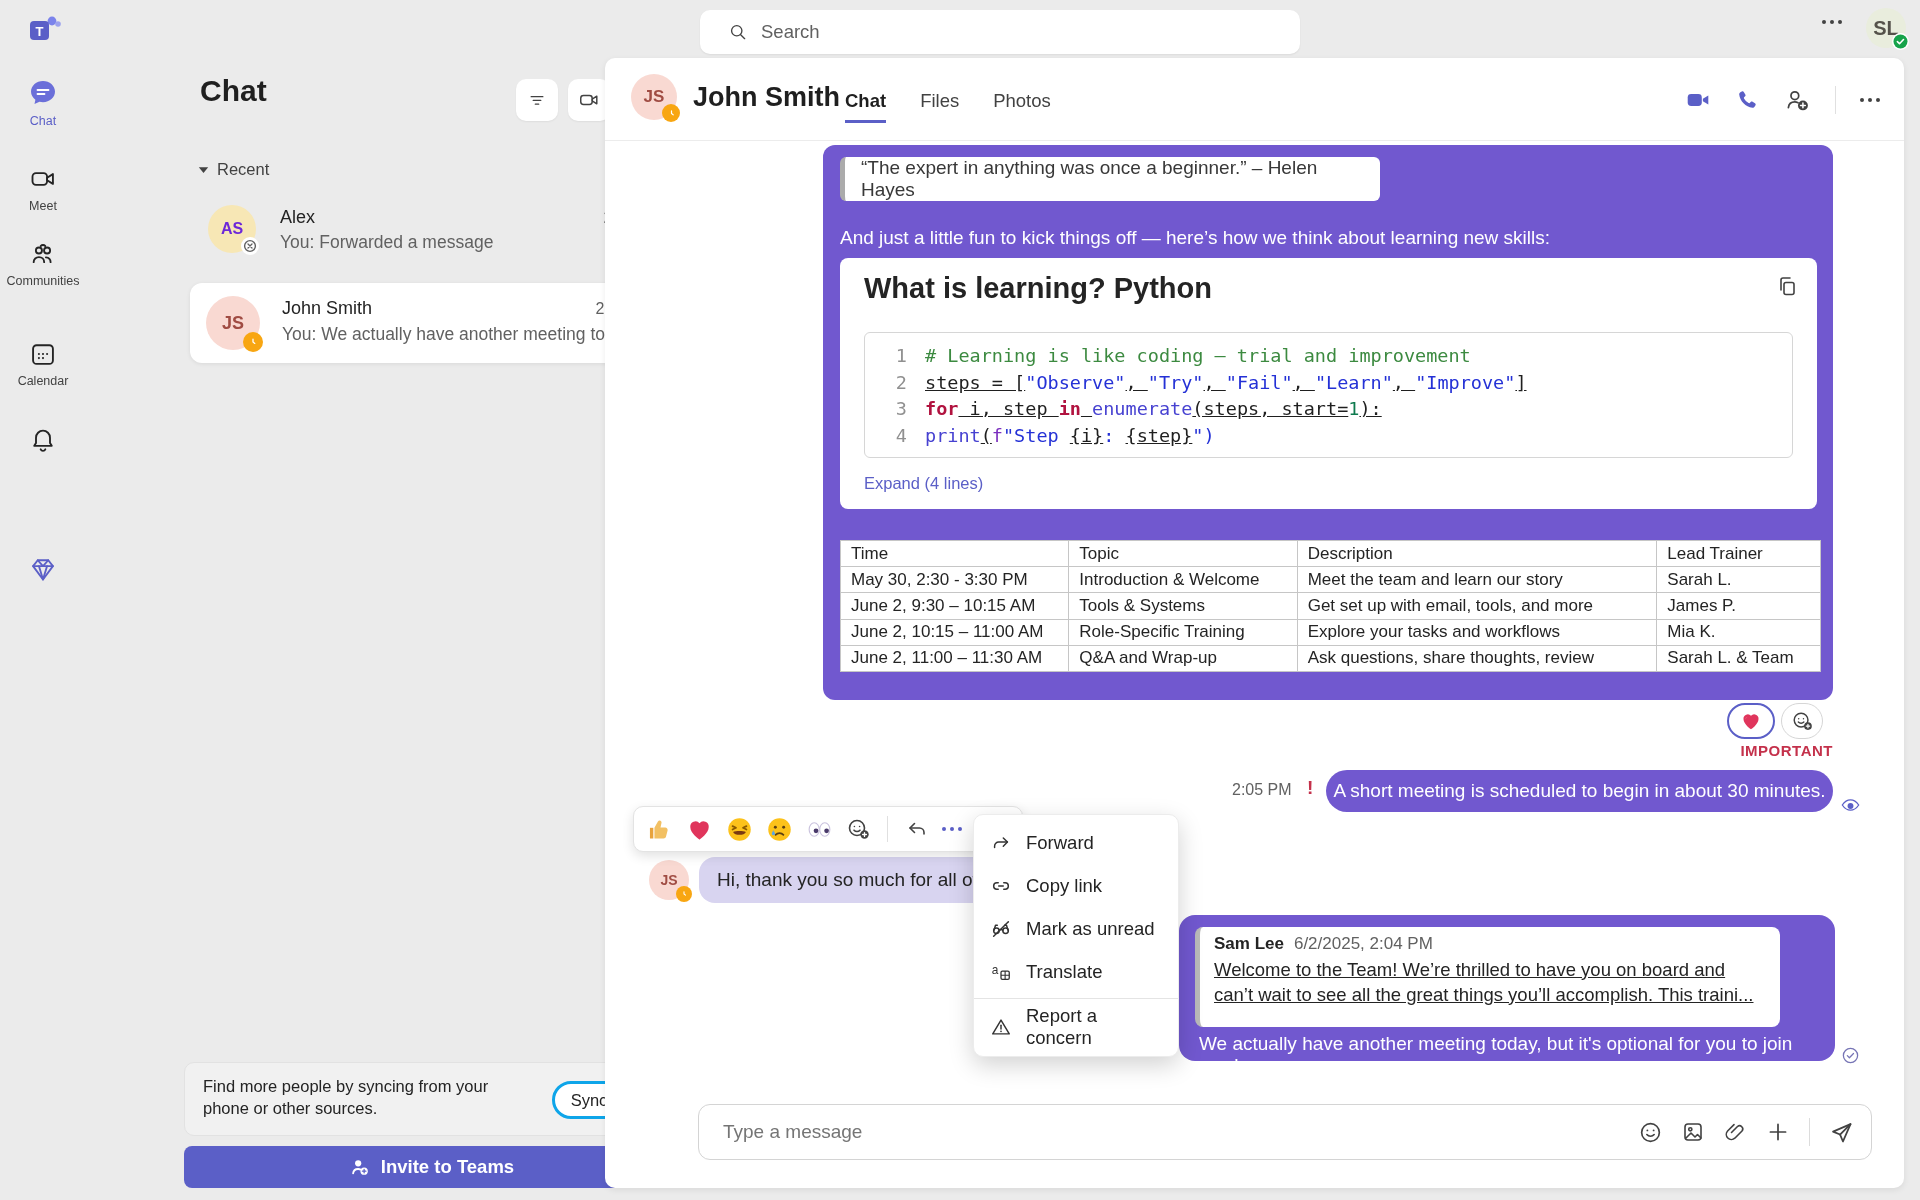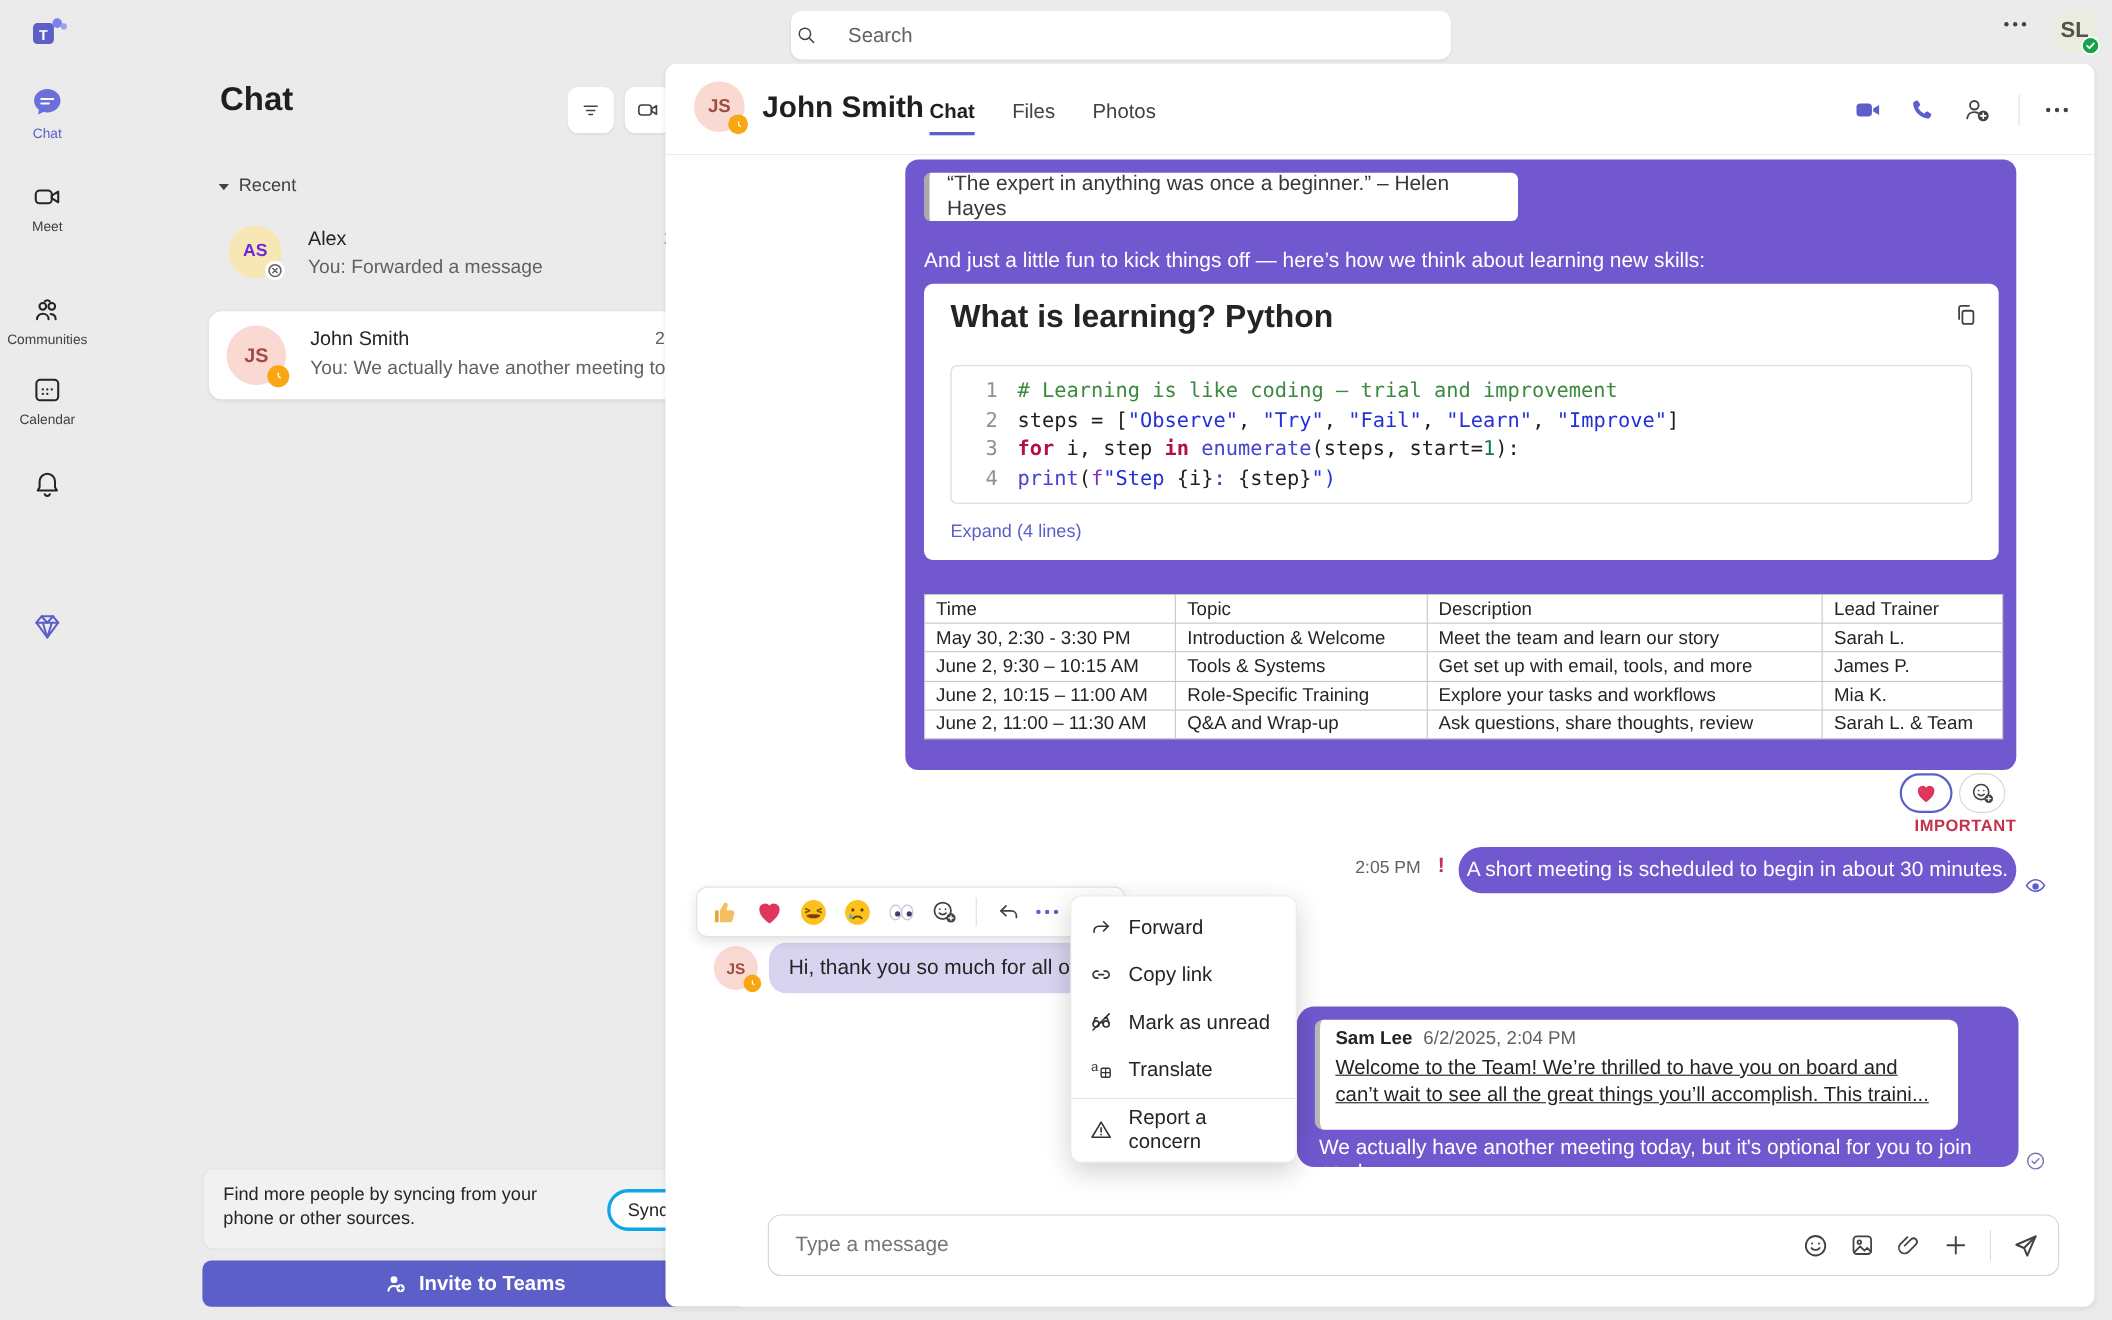--- a/index.html
+++ b/index.html
@@ -30,21 +30,21 @@
   .row-prev { font-size:17.5px; color:#616161; white-space:nowrap; overflow:hidden; }
   .row-time { font-size:16px; color:#616161; }
   .sel-card { position:absolute; left:104px; top:283px; width:481px; height:80px; background:#fff; border-radius:12px; box-shadow:0 1px 4px rgba(0,0,0,.08); cursor:pointer; }
   .sync-card { position:absolute; left:98px; top:1062px; width:495px; height:74px; background:#f1f1f1; border:1px solid #e2e2e2; border-radius:10px; }
   .sync-text { position:absolute; left:18px; top:12px; width:300px; font-size:16.5px; line-height:22px; color:#242424; }
   .sync-btn { position:absolute; right:52px; top:18px; width:74px; height:38px; background:#fff; border:3px solid #0ea5e9; border-radius:19px; display:flex; align-items:center; justify-content:center; font-size:16.5px; cursor:pointer; }
   .sync-close { position:absolute; right:14px; top:24px; color:#424242; cursor:pointer; }
   .invite-btn { position:absolute; left:98px; top:1146px; width:495px; height:42px; background:var(--accent,#5B5FC7); border-radius:8px; display:flex; align-items:center; justify-content:center; gap:10px; color:#fff; font-size:18.5px; font-weight:bold; cursor:pointer; }
 
   
-  .searchbar { position:absolute; left:700px; top:10px; width:600px; height:44px; background:#fff; border-radius:10px; box-shadow:0 1px 2px rgba(0,0,0,.07); display:flex; align-items:center; padding:0 4px; gap:28px; color:#424242;margin-left:19px; }
+  .searchbar { position:absolute; left:700px; top:10px; width:600px; height:44px; background:#fff; border-radius:10px; box-shadow:0 1px 2px rgba(0,0,0,.07); display:flex; align-items:center; padding:0 28px; gap:13px; color:#424242; }
   .searchbar input { border:none; outline:none; flex:1; font-size:18.5px; font-family:inherit; color:#242424; background:transparent; }
   .searchbar input::placeholder { color:#616161; }
   .top-dots { position:absolute; left:1822px; top:20px; color:#424242; cursor:pointer; }
   .profile { position:absolute; left:1866px; top:8px; width:40px; height:40px; background:#E9EDDD; color:#55524A; font-size:20px; }
 
   
   .main { position:absolute; left:605px; top:58px; width:1299px; height:1130px; background:#fff; border-radius:10px; box-shadow:0 2px 6px rgba(0,0,0,.08); }
   .hdr-avatar { position:absolute; left:26px; top:16px; width:46px; height:46px; background:#F9D9D2; color:#A04C43; font-size:17px; }
   .hdr-name { position:absolute; left:88px; top:24px; font-size:27px; font-weight:bold; color:#1f1f1f; }
   .tabs { position:absolute; left:240px; top:32px; display:flex; gap:34px; font-size:18.5px; color:#424242; }
@@ -58,21 +58,21 @@
   
   .bubble-big { position:absolute; left:218px; top:87px; width:1010px; height:555px; background:var(--bubble,#7158CF); border-radius:12px; color:#fff; }
   .quote-box { position:absolute; left:17px; top:12px; width:540px; height:44px; background:#fff; border-left:5px solid #ABABAB; border-radius:6px; display:flex; align-items:center; padding:0 16px; font-size:19px; color:#383838; }
   .intro-line { position:absolute; left:17px; top:82px; font-size:19px; color:#fff; }
   .code-card { position:absolute; left:17px; top:113px; width:977px; height:251px; background:#fff; border-radius:8px; color:#242424; }
   .code-title { position:absolute; left:24px; top:14px; font-size:29px; font-weight:bold; }
   .copy-btn { position:absolute; right:18px; top:16px; color:#424242; cursor:pointer; }
   .code-block { position:absolute; left:24px; top:74px; width:929px; height:126px; border:1px solid #d6d6d6; border-radius:6px; padding:10px 0; overflow:hidden; }
   .code-line { display:flex; line-height:26.5px; font-family:"DejaVu Sans Mono", monospace; font-size:18.5px; }
   .code-line .ln { width:42px; text-align:right; color:#909090; margin-right:18px; flex:none; }
-  .tk-cm{color:#3C8A40;} .tk-st{color:#2431D6;} .tk-kw{color:#B1123F;font-weight:bold;} .tk-fn{color:#4742D1;} .tk-nm{color:#0E7A4E;} .tk-fs{color:#7B2FBE;} .tk-pl{color:#1f1f1f;}
+  .tk-cm{color:#3C8A40;} .tk-st{color:#2431D6;} .tk-kw{color:#B1123F;font-weight:bold;} .tk-fn{color:#4742D1;} .tk-nm{color:#0E7A4E;} .tk-fs{color:#7B2FBE;} .tk-pl{color:#1f1f1f;text-decoration:underline;}
   .expand-link { position:absolute; left:24px; top:216px; font-size:16.5px; color:var(--accent,#5B5FC7); cursor:pointer; }
   .sched-table { position:absolute; left:17px; top:395px; width:981px; height:132px; background:#fff; color:#242424; display:table; border-collapse:collapse; font-size:17px; }
   .sched-table .tr { display:table-row; }
   .sched-table .td { display:table-cell; border:1px solid #c6c6c6; padding:2px 10px; vertical-align:middle; }
   .col0{width:23.3%;} .col1{width:23.3%;} .col2{width:36.7%;} .col3{width:16.7%;}
 
   .pill { position:absolute; top:645px; height:36px; background:#fff; border-radius:18px; display:flex; align-items:center; justify-content:center; cursor:pointer; }
   .pill-heart { left:1122px; width:48px; border:2px solid var(--accent,#5B5FC7); }
   .pill-add { left:1176px; width:42px; border:1px solid #d6d6d6; color:#424242; }
   .important-lbl { position:absolute; right:71px; top:684px; font-size:15px; font-weight:bold; letter-spacing:.5px; color:var(--red,#C4314B); }
@@ -140,21 +140,21 @@
   <div class="rail-item" style="top:165px">
     <span class="ricon">
       <svg class="ic" width="28" height="28" viewBox="0 0 24 24" stroke-width="1.7">
           <rect x="3" y="7" width="12.5" height="10" rx="3"></rect>
           <path d="M15.5 11l5-3.2v8.4l-5-3.2z"></path>
         </svg>
     </span>
     <span>Meet</span>
   </div>
 
-  <div class="rail-item" style="top:268px">
+  <div class="rail-item" style="top:240px">
     <span class="ricon">
       <svg class="ic" width="28" height="28" viewBox="0 0 24 24" stroke-width="1.6">
           <circle cx="8.5" cy="9" r="2.6"></circle>
           <circle cx="15.5" cy="9" r="2.6"></circle>
           <path d="M4 19c0-2.6 2-4.3 4.5-4.3S13 16.4 13 19"></path>
           <path d="M14.5 14.9c2.3.2 4 1.8 4 4.1"></path>
           <path d="M10 5.2a2.6 2.6 0 0 1 4 0"></path>
         </svg>
     </span>
     <span>Communities</span>

